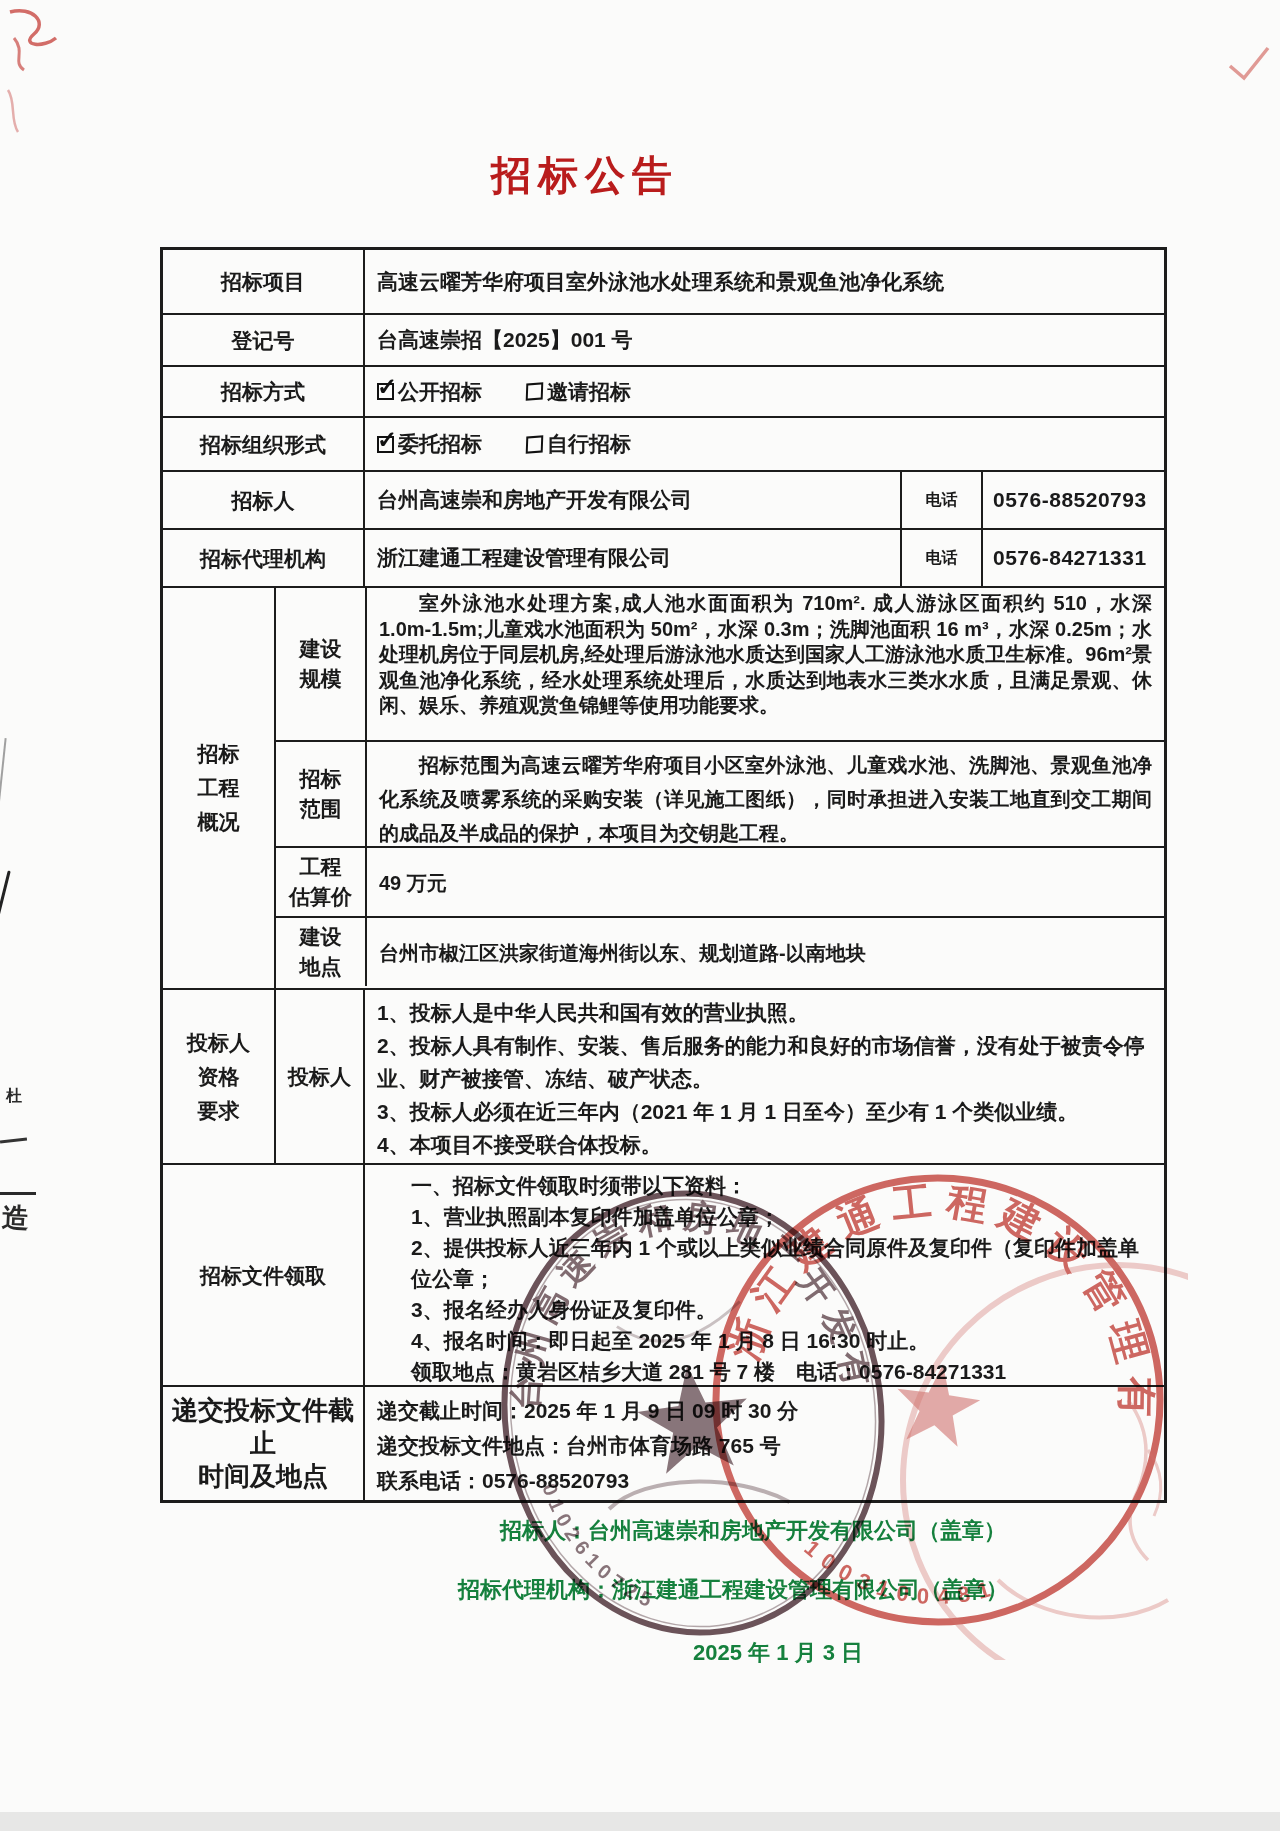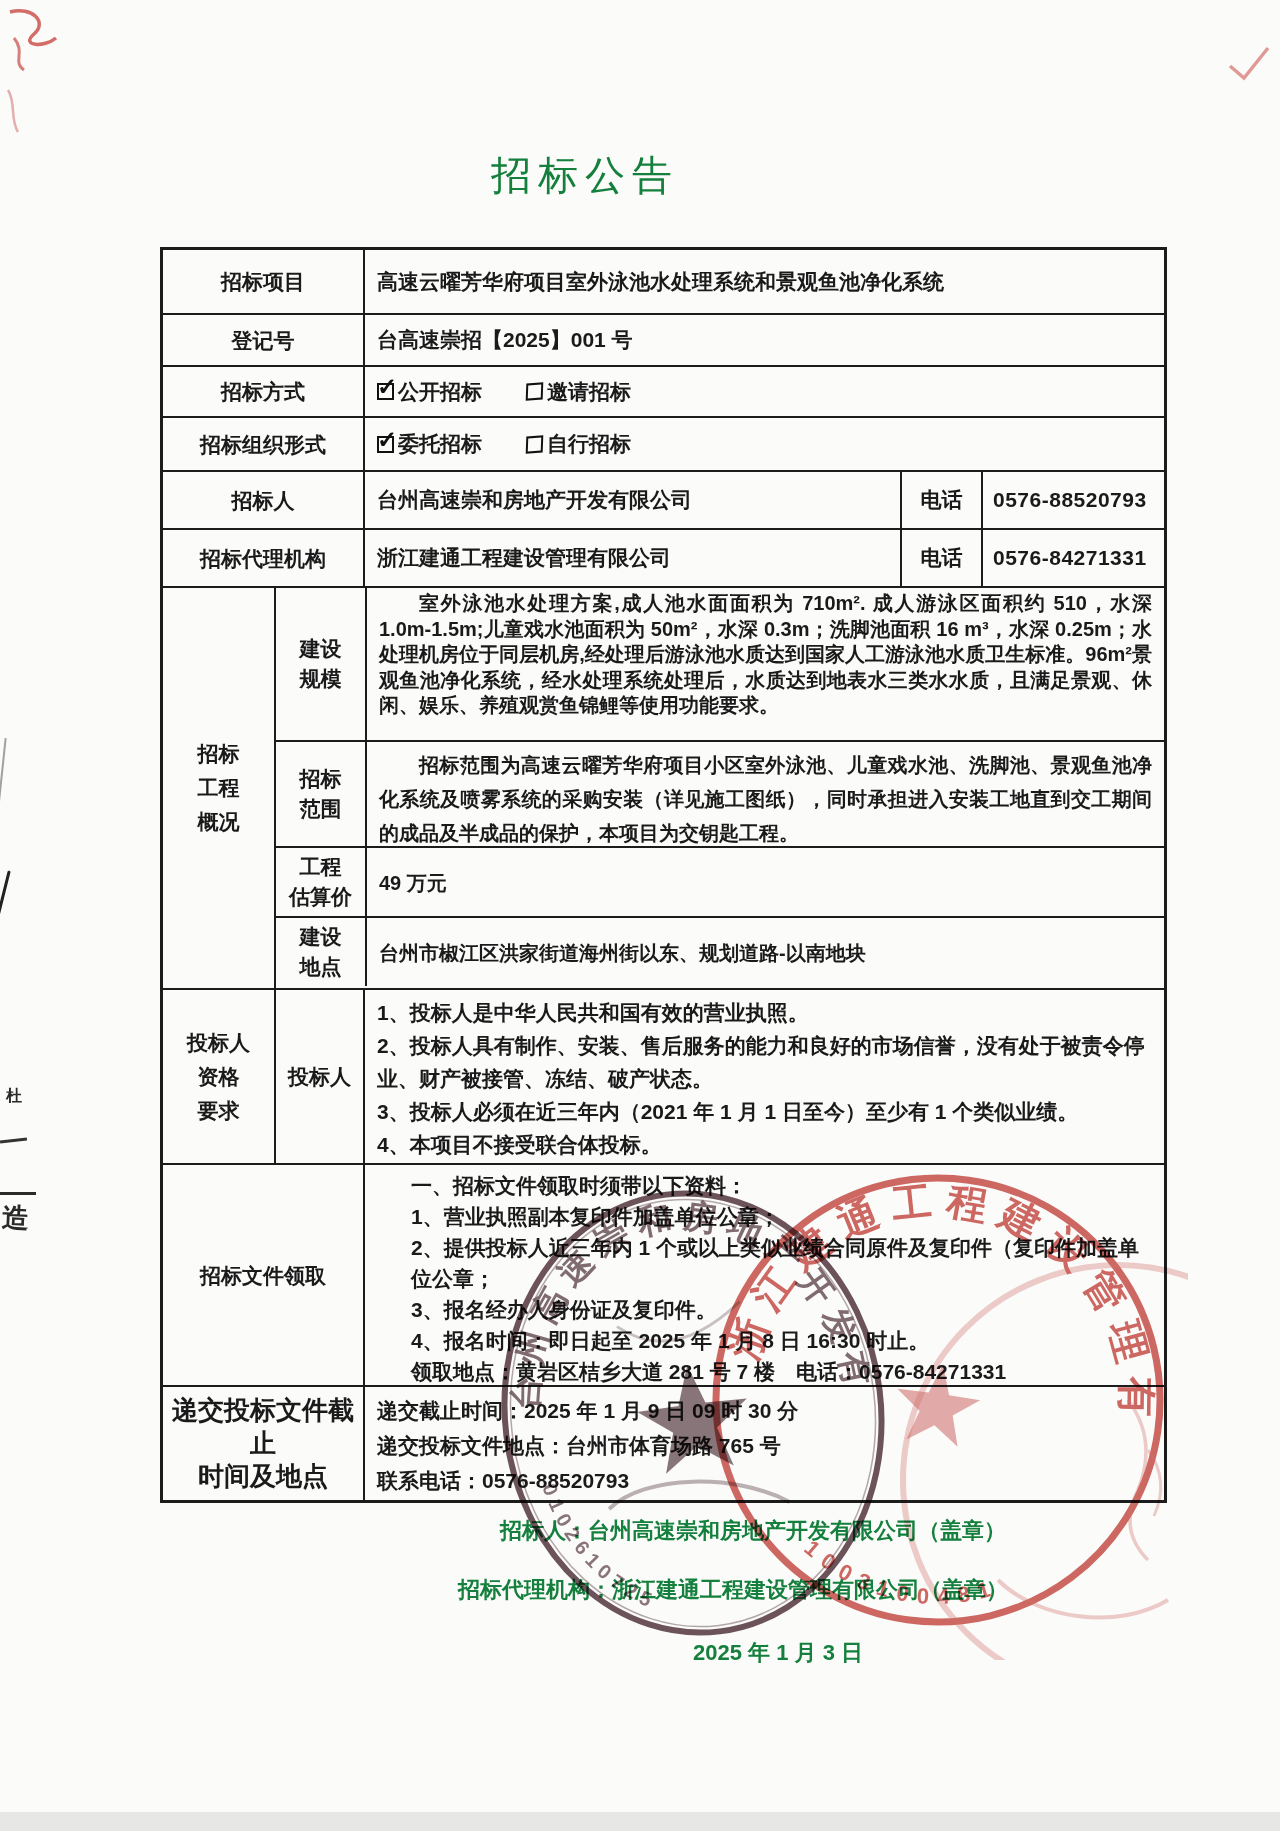--- a/index.html
+++ b/index.html
@@ -11,42 +11,42 @@
     font-family:"Liberation Sans", sans-serif;
     color:#1a1a1a;
     overflow:hidden;
   }
   .paper-shade {
     position:absolute; left:0; top:1812px; width:1280px; height:19px;
     background:#e7e7e6;
   }
   .doc-title {
     position:absolute; left:185px; top:148px; width:800px;
-    text-align:center; font-size:40px; font-weight:400; letter-spacing:7px;
-    color:#15803d;
+    text-align:center; font-size:40px; font-weight:700; letter-spacing:7px;
+    color:#b91c1c;
   }
   .bid-table {
     position:absolute; left:160px; top:247px; width:1007px;
     border:3px solid #1c1c1c;
   }
   .trow { display:flex; width:100%; border-top:2px solid #1c1c1c; }
   .trow:first-child { border-top:none; }
   .cell { border-left:2px solid #1c1c1c; overflow:hidden; }
   .cell:first-child { border-left:none;border-radius:30px; }
   .label-cell {
     width:200px; display:flex; align-items:center; justify-content:center;
     text-align:center; font-size:21px; font-weight:700; white-space:pre-line;
     line-height:31px;
   }
   .content-cell { flex:1; font-size:21px; font-weight:700; padding:0 12px; }
   .v-center { display:flex; align-items:center; }
   .r1 { height:63px; } .r2 { height:52px; } .r3 { height:51px; }
   .r4 { height:54px; } .r5 { height:58px; } .r6 { height:58px; }
   .tel-label { width:81px; display:flex; align-items:center; justify-content:center;
-               font-size:21px; font-weight:700; }
+               font-size:16px; font-weight:700; }
   .tel-value { width:176px; display:flex; align-items:center; padding-left:10px;
                font-size:21px; font-weight:700; letter-spacing:.5px; }
   .checkline { display:flex; align-items:center; gap:4px; }
   .cbox {
     width:17px; height:17px; border:2.5px solid #111; display:inline-block;
     position:relative; flex:0 0 auto;
   }
   .cbox.checked::after {
     content:"✓"; position:absolute; left:-2px; top:-12px;
     font-size:24px; font-weight:900; color:#111;

